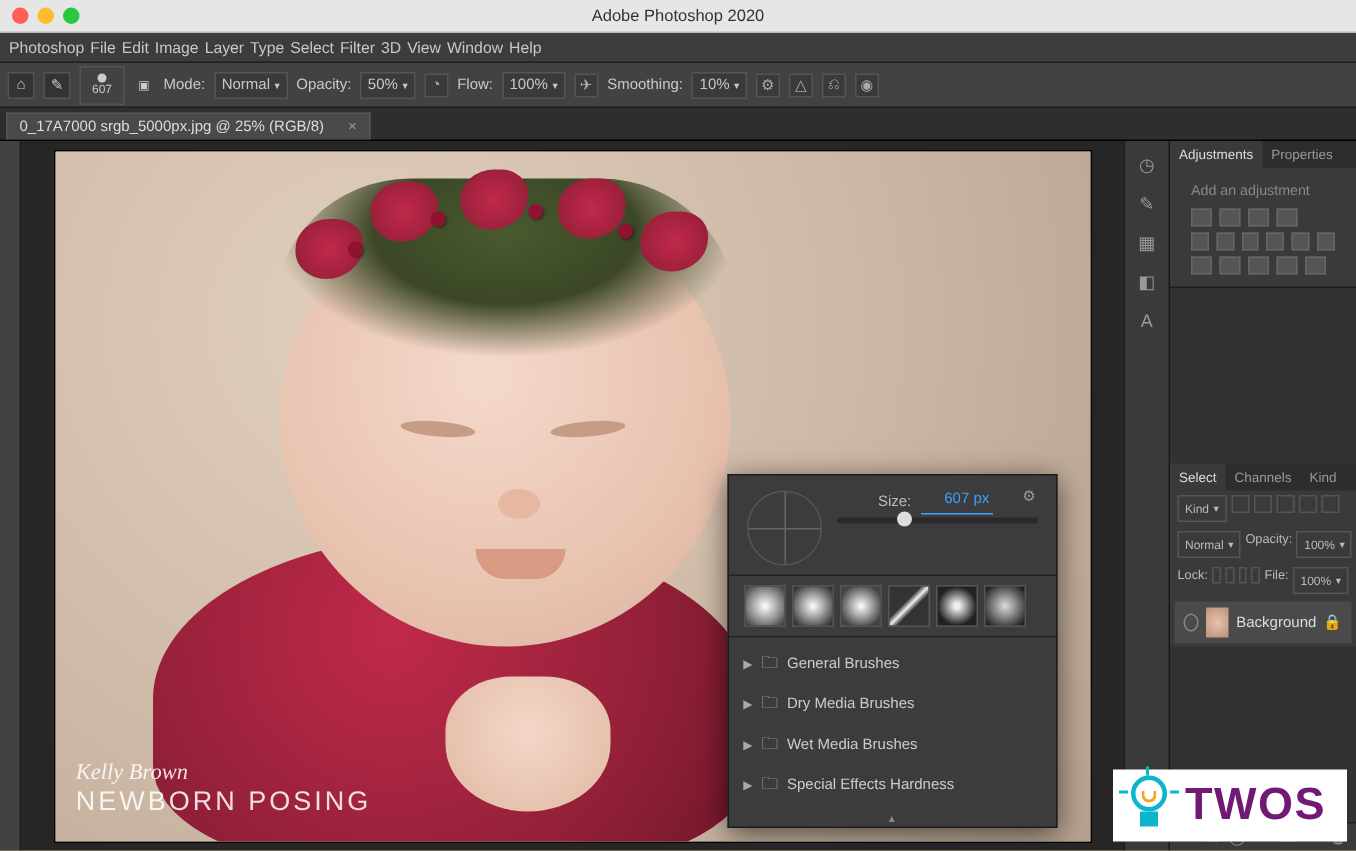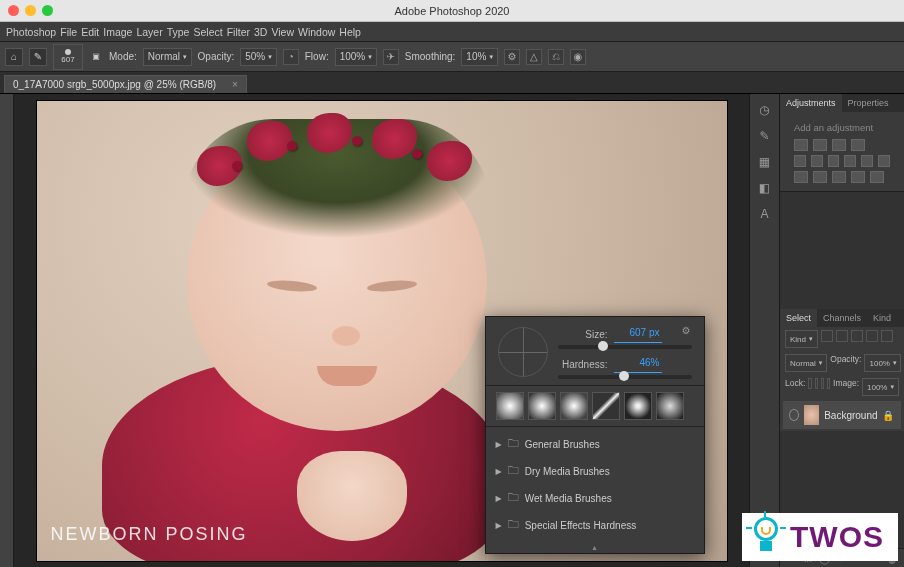--- a/index.html
+++ b/index.html
@@ -191,45 +191,37 @@
       <div class="flower" style="left:160px;top:45px"></div>
       <div class="flower" style="left:210px;top:20px"></div>
       <div class="flower" style="left:270px;top:12px"></div>
       <div class="flower" style="left:335px;top:18px"></div>
       <div class="flower" style="left:390px;top:40px"></div>
       <div class="berry" style="left:195px;top:60px"></div>
       <div class="berry" style="left:250px;top:40px"></div>
       <div class="berry" style="left:315px;top:35px"></div>
       <div class="berry" style="left:375px;top:48px"></div>
       <div class="wm">
+        <div class="wm-script">Kelly Brown</div>
         <div class="wm-caps">NEWBORN POSING</div>
       </div>
 
       <div class="brushpop">
         <div class="bp-top">
           <div class="bp-angle"></div>
           <div class="bp-sliders">
             <div>
               <div class="bp-row">
                 <label>Size:</label>
                 <div class="bp-val">607 px</div>
               </div>
               <div class="bp-slider">
                   <div class="thumb" style="left:30%"></div>
                 </div>
             </div>
-            <div>
-              <div class="bp-row">
-                <label>Hardness:</label>
-                <div class="bp-val">46%</div>
-              </div>
-              <div class="bp-slider">
-                  <div class="thumb" style="left:46%"></div>
-                </div>
-            </div>
           </div>
           <div class="bp-gear">⚙</div>
         </div>
         <div class="bp-presets">
           <div class="preset"></div>
           <div class="preset" style="background:radial-gradient(circle,#fff 0%,#333 90%)"></div>
           <div class="preset" style="background:radial-gradient(circle,#fff 0%,#444 80%)"></div>
           <div class="preset line"></div>
           <div class="preset" style="background:radial-gradient(circle,#eee 10%,#222 70%)"></div>
           <div class="preset" style="background:radial-gradient(circle,#ddd 0%,#222 90%)"></div>
@@ -324,21 +316,21 @@
       <div class="dd" style="font-size:8px">
           <span>100%</span>
         </div>
     </div>
     <div class="layers-ctl">
       <span>Lock:</span>
       <span class="sq" style="width:11px;height:11px"></span>
       <span class="sq" style="width:11px;height:11px"></span>
       <span class="sq" style="width:11px;height:11px"></span>
       <span class="sq" style="width:11px;height:11px"></span>
-      <span style="margin-left:auto">Image:</span>
+      <span style="margin-left:auto">File:</span>
       <div class="dd" style="font-size:8px">
           <span>100%</span>
         </div>
     </div>
     <div class="layer-row">
       <span class="eye-icn"></span>
       <span class="layer-thumb"></span>
       <span class="layer-name">Background</span>
       <span class="lock-icn">🔒</span>
     </div>

